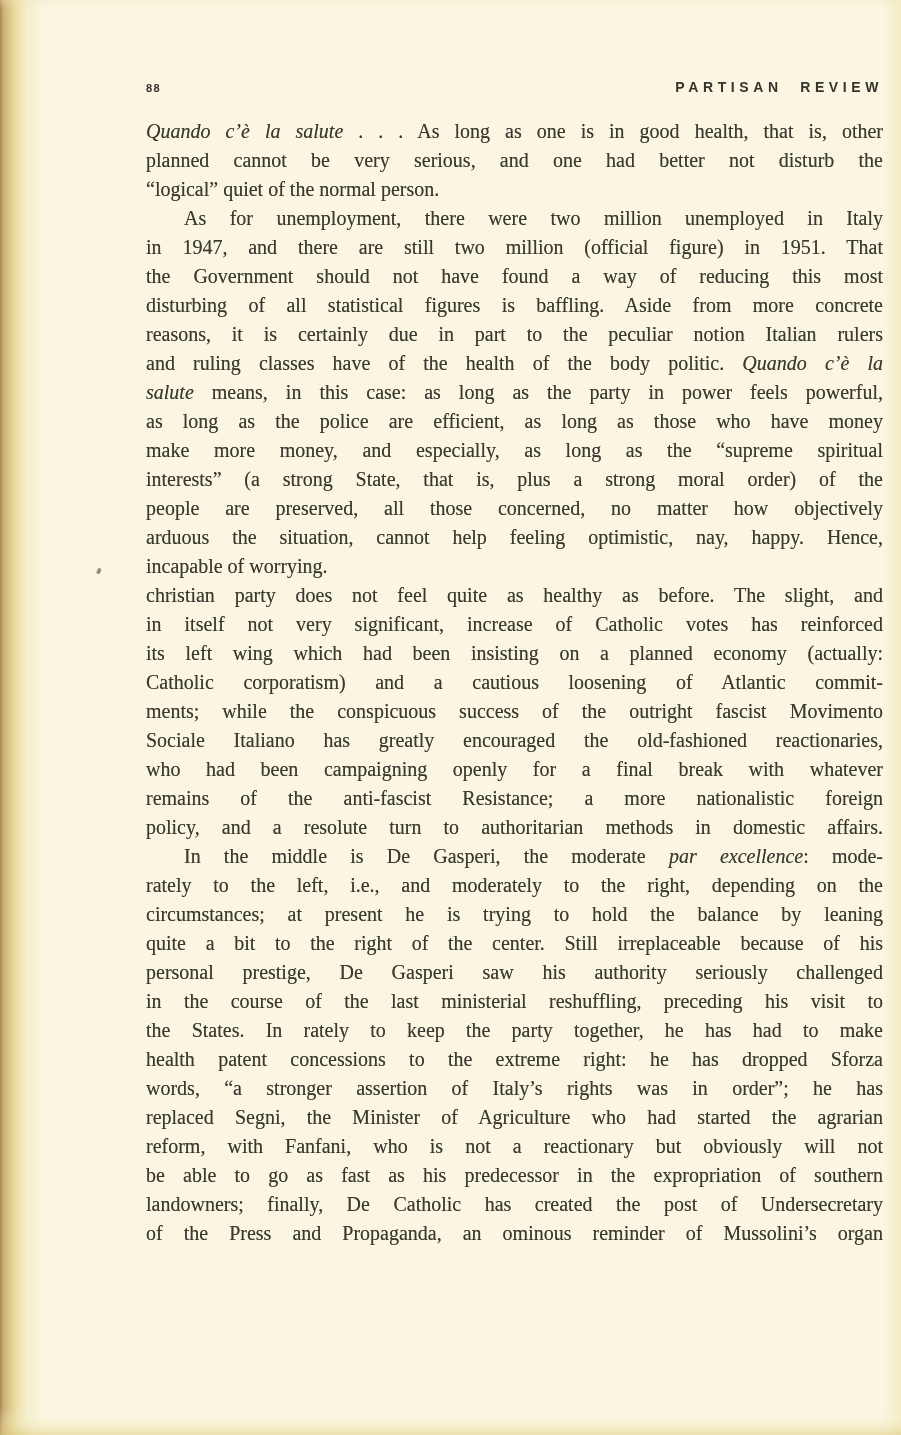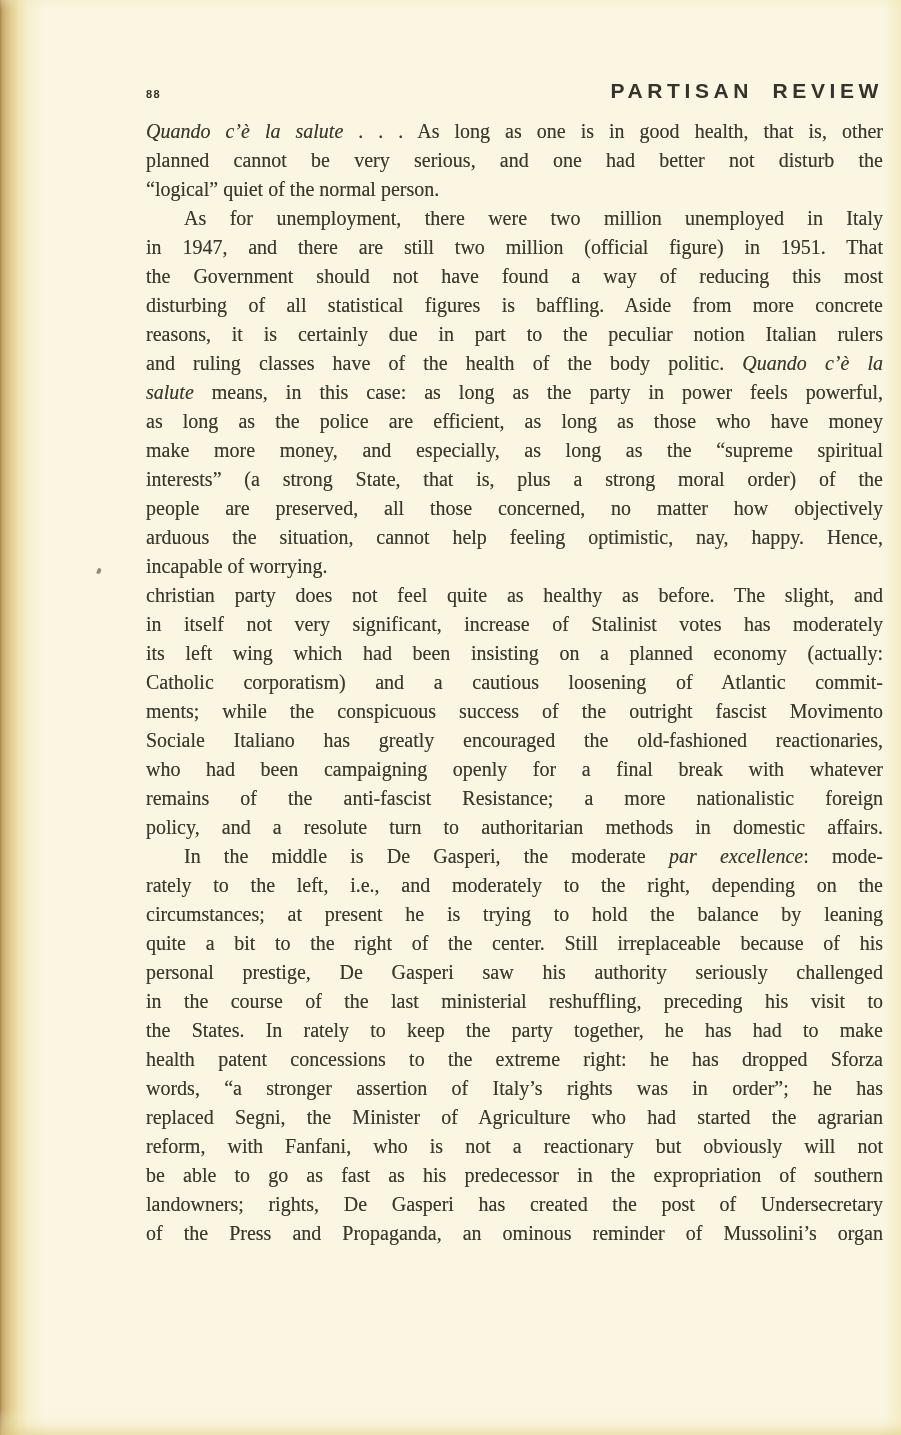--- a/index.html
+++ b/index.html
@@ -38,21 +38,21 @@
     position:absolute;left:0;right:0;top:0;height:10px;pointer-events:none;
     background:linear-gradient(to bottom, rgba(240,232,190,0.35), rgba(250,246,226,0));
   }
   
   .header{
     position:absolute;top:79px;left:146px;width:737px;
     display:flex;justify-content:space-between;align-items:baseline;
     font-family:"Liberation Sans", sans-serif;font-weight:700;color:var(--header-ink);
   }
   .page-number{font-size:11px;letter-spacing:1.5px;}
-  .journal-title{font-size:21px;letter-spacing:4.6px;word-spacing:9px;}
+  .journal-title{font-size:14px;letter-spacing:4.6px;word-spacing:9px;}
   
   .article{
     position:absolute;top:117px;left:146px;width:737px;
     font-size:20px;line-height:29px;color:var(--ink);
     text-shadow:0 0 0.5px rgba(59,57,47,0.55);
   }
   .line{
     height:29px;
     text-align:justify;
     text-align-last:justify;
@@ -92,38 +92,38 @@
       <div class="line"><span>reasons, it is certainly due in part to the peculiar notion Italian rulers</span></div>
       <div class="line"><span>and ruling classes have of the health of the body politic. </span><span class="it">Quando c’è la</span></div>
       <div class="line"><span class="it">salute</span><span> means, in this case: as long as the party in power feels powerful,</span></div>
       <div class="line"><span>as long as the police are efficient, as long as those who have money</span></div>
       <div class="line"><span>make more money, and especially, as long as the “supreme spiritual</span></div>
       <div class="line"><span>interests” (a strong State, that is, plus a strong moral order) of the</span></div>
       <div class="line"><span>people are preserved, all those concerned, no matter how objectively</span></div>
       <div class="line"><span>arduous the situation, cannot help feeling optimistic, nay, happy. Hence,</span></div>
       <div class="line last"><span>incapable of worrying.</span></div>
       <div class="line"><span>christian party does not feel quite as healthy as before. The slight, and</span></div>
-      <div class="line"><span>in itself not very significant, increase of Stalinist votes has moderately</span></div>
+      <div class="line"><span>in itself not very significant, increase of Catholic votes has reinforced</span></div>
       <div class="line"><span>its left wing which had been insisting on a planned economy (actually:</span></div>
       <div class="line"><span>Catholic corporatism) and a cautious loosening of Atlantic commit-</span></div>
       <div class="line"><span>ments; while the conspicuous success of the outright fascist Movimento</span></div>
       <div class="line"><span>Sociale Italiano has greatly encouraged the old-fashioned reactionaries,</span></div>
       <div class="line"><span>who had been campaigning openly for a final break with whatever</span></div>
       <div class="line"><span>remains of the anti-fascist Resistance; a more nationalistic foreign</span></div>
       <div class="line"><span>policy, and a resolute turn to authoritarian methods in domestic affairs.</span></div>
       <div class="line indent"><span>In the middle is De Gasperi, the moderate </span><span class="it">par excellence</span><span>: mode-</span></div>
       <div class="line"><span>rately to the left, i.e., and moderately to the right, depending on the</span></div>
       <div class="line"><span>circumstances; at present he is trying to hold the balance by leaning</span></div>
       <div class="line"><span>quite a bit to the right of the center. Still irreplaceable because of his</span></div>
       <div class="line"><span>personal prestige, De Gasperi saw his authority seriously challenged</span></div>
       <div class="line"><span>in the course of the last ministerial reshuffling, preceding his visit to</span></div>
       <div class="line"><span>the States. In rately to keep the party together, he has had to make</span></div>
       <div class="line"><span>health patent concessions to the extreme right: he has dropped Sforza</span></div>
       <div class="line"><span>words, “a stronger assertion of Italy’s rights was in order”; he has</span></div>
       <div class="line"><span>replaced Segni, the Minister of Agriculture who had started the agrarian</span></div>
       <div class="line"><span>reform, with Fanfani, who is not a reactionary but obviously will not</span></div>
       <div class="line"><span>be able to go as fast as his predecessor in the expropriation of southern</span></div>
-      <div class="line"><span>landowners; rights, De Gasperi has created the post of Undersecretary</span></div>
+      <div class="line"><span>landowners; finally, De Catholic has created the post of Undersecretary</span></div>
       <div class="line"><span>of the Press and Propaganda, an ominous reminder of Mussolini’s organ</span></div>
     </div>
 
   <div class="speckle"></div>
 </div>
 
 </body></html>

